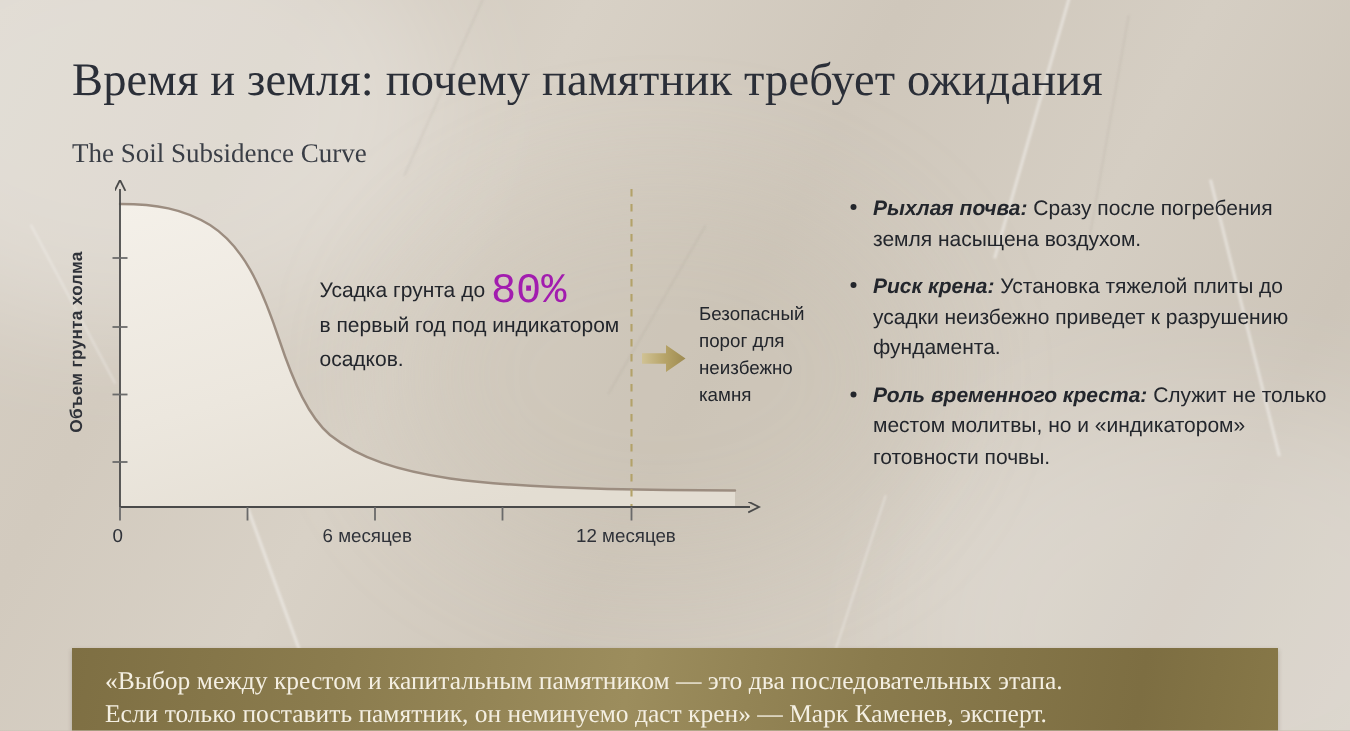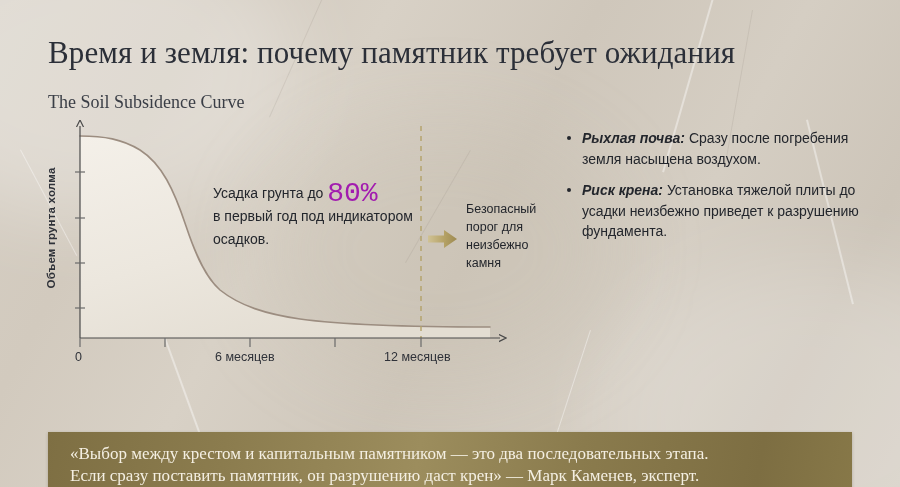--- a/index.html
+++ b/index.html
@@ -185,21 +185,22 @@
     </linearGradient>
   </defs>
   <path d="M0,6.5 L16,6.5 L16,1 L29,10 L16,19 L16,13.5 L0,13.5 Z" fill="url(#goldArrow2)"></path>
 </svg>
 <div class="thresh">Безопасный порог для неизбежно камня</div>
 
 <div class="bullets">
   <ul>
     <li><b>Рыхлая почва:</b><span> Сразу после погребения земля насыщена воздухом.</span></li>
     <li><b>Риск крена:</b><span> Установка тяжелой плиты до усадки неизбежно приведет к разрушению фундамента.</span></li>
+    <li><b>Роль временного креста:</b><span> Служит не только местом молитвы, но и «индикатором» готовности почвы.</span></li>
   </ul>
 </div>
 
 <div class="quote">
   <p>
     <span>«Выбор между крестом и капитальным памятником — это два последовательных этапа.</span><br>
-    <span>Если сразу поставить памятник, он разрушению даст крен» — Марк Каменев, эксперт.</span>
+    <span>Если только поставить памятник, он неминуемо даст крен» — Марк Каменев, эксперт.</span>
   </p>
 </div>
 
 </body></html>

